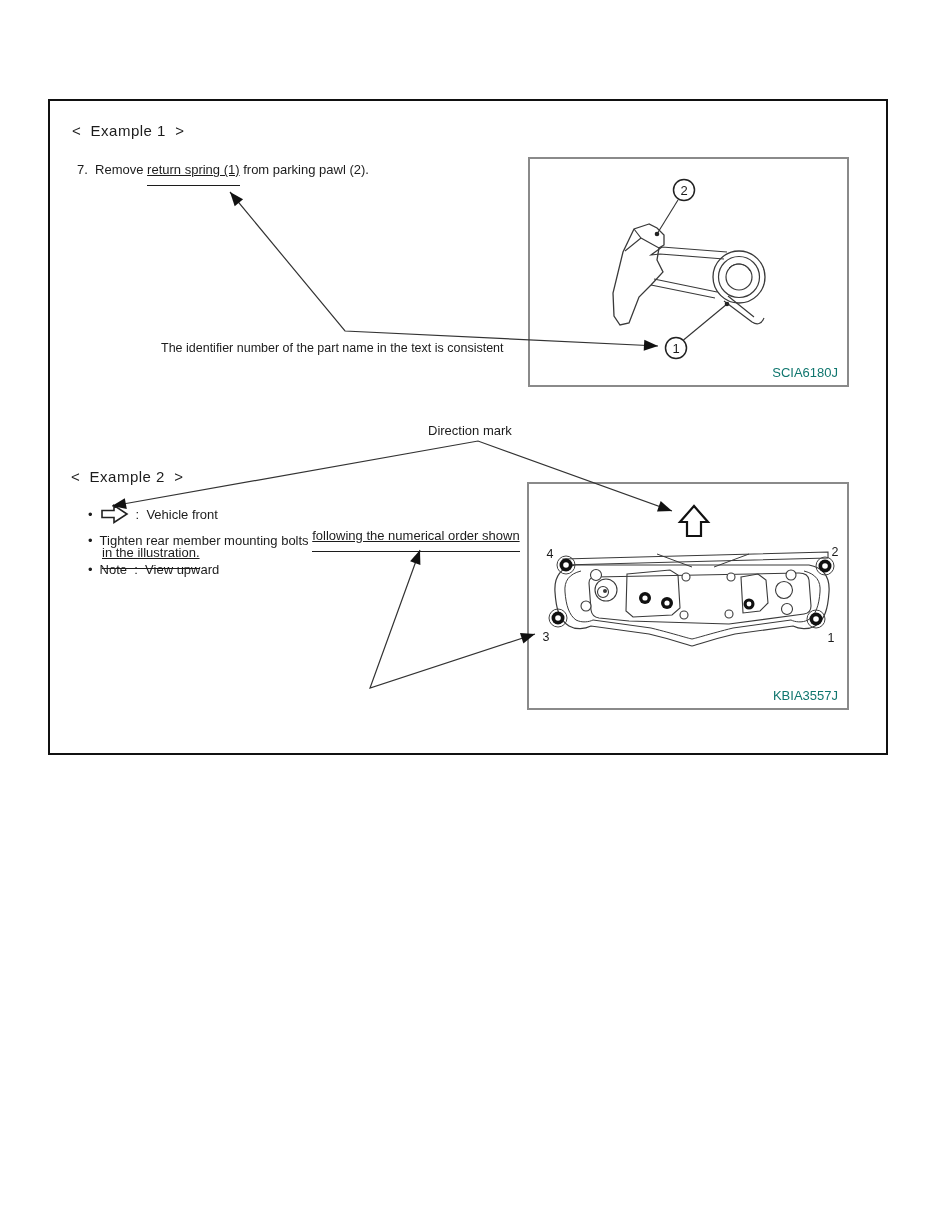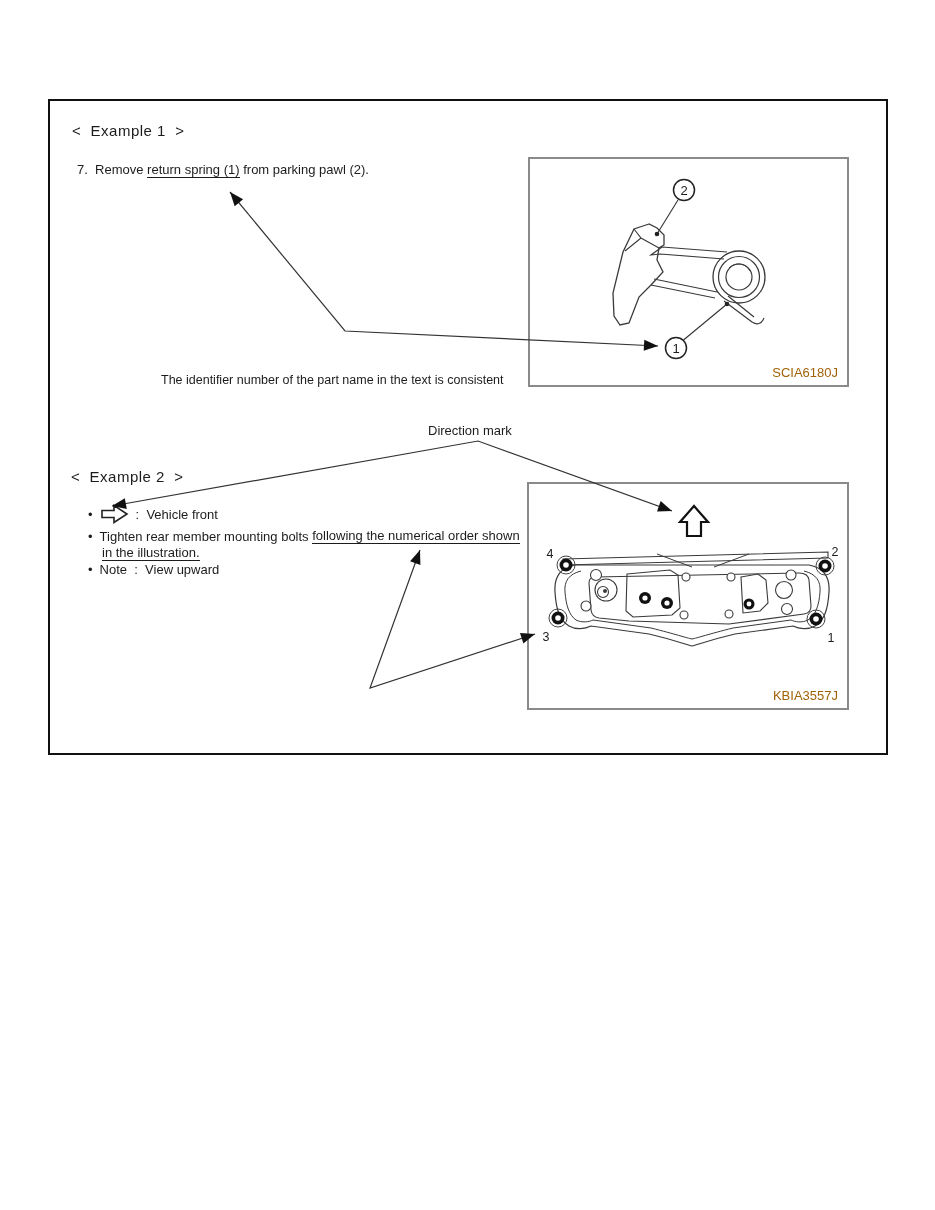--- a/index.html
+++ b/index.html
@@ -4,23 +4,23 @@
 <style>
   html,body{margin:0;padding:0;background:#ffffff;}
   .page{position:relative;width:935px;height:952px;background:#ffffff;overflow:hidden;
         font-family:"Liberation Sans","DejaVu Sans",sans-serif;color:#1c1c1c;}
   .content-box{position:absolute;left:48px;top:99px;width:836px;height:652px;
                border:2px solid #111;background:#fff;}
   .abs{position:absolute;}
   .heading{font-size:15px;letter-spacing:.5px;color:#1c1c1c;white-space:pre;}
   .body-text{font-size:13px;color:#1c1c1c;white-space:pre;}
   .caption{font-size:12.5px;line-height:16px;color:#1c1c1c;white-space:nowrap;}
-  .u{border-bottom:1.2px solid #1c1c1c;padding-bottom:0;}
+  .u{border-bottom:1.2px solid #1c1c1c;padding-bottom:8px;text-decoration:underline;}
   .fig-box{position:absolute;border:2px solid #8a8a8a;background:#fff;}
-  .fig-code{position:absolute;right:9px;bottom:5px;font-size:13px;color:#a16207;}
+  .fig-code{position:absolute;right:9px;bottom:5px;font-size:13px;color:#0f766e;}
   .bullet-row{position:absolute;display:flex;align-items:center;font-size:13px;white-space:pre;}
   .bullet-dot{margin-right:7px;font-size:13px;}
   .overlay{position:absolute;left:0;top:0;width:935px;height:1210px;pointer-events:none;}
   svg text{font-family:"Liberation Sans","DejaVu Sans",sans-serif;fill:#1c1c1c;}
 </style>
 </head>
 <body>
 
 <div class="page">
   <div class="content-box">
@@ -50,21 +50,21 @@
         <text x="154" y="35.5" text-anchor="middle" font-size="13">2</text>
 
         <line x1="153.5" y1="181" x2="197" y2="145" stroke="#333" stroke-width="1.1"></line>
         <circle cx="197" cy="145" r="2.3" fill="#222"></circle>
         <circle cx="146" cy="189" r="10.5" fill="#fff" stroke="#222" stroke-width="1.5"></circle>
         <text x="146" y="193.5" text-anchor="middle" font-size="13">1</text>
       </svg>
       <div class="fig-code">SCIA6180J</div>
     </div>
 
-    <div class="abs caption" style="left:111px;top:239px;margin-top:32px;">
+    <div class="abs caption" style="left:111px;top:239px;">
       <div>The identifier number of the part name in the text is consistent</div>
     </div>
 
     <div class="abs caption" style="left:378px;top:322px;font-size:13px;">Direction mark</div>
 
     <div class="abs heading" style="left:21px;top:367px;">&lt;  Example 2  &gt;</div>
 
     <div class="bullet-row" style="left:38px;top:403px;">
       <span class="bullet-dot">•</span>
       <svg width="30" height="20" viewBox="0 0 30 20" style="margin-right:6px;">

